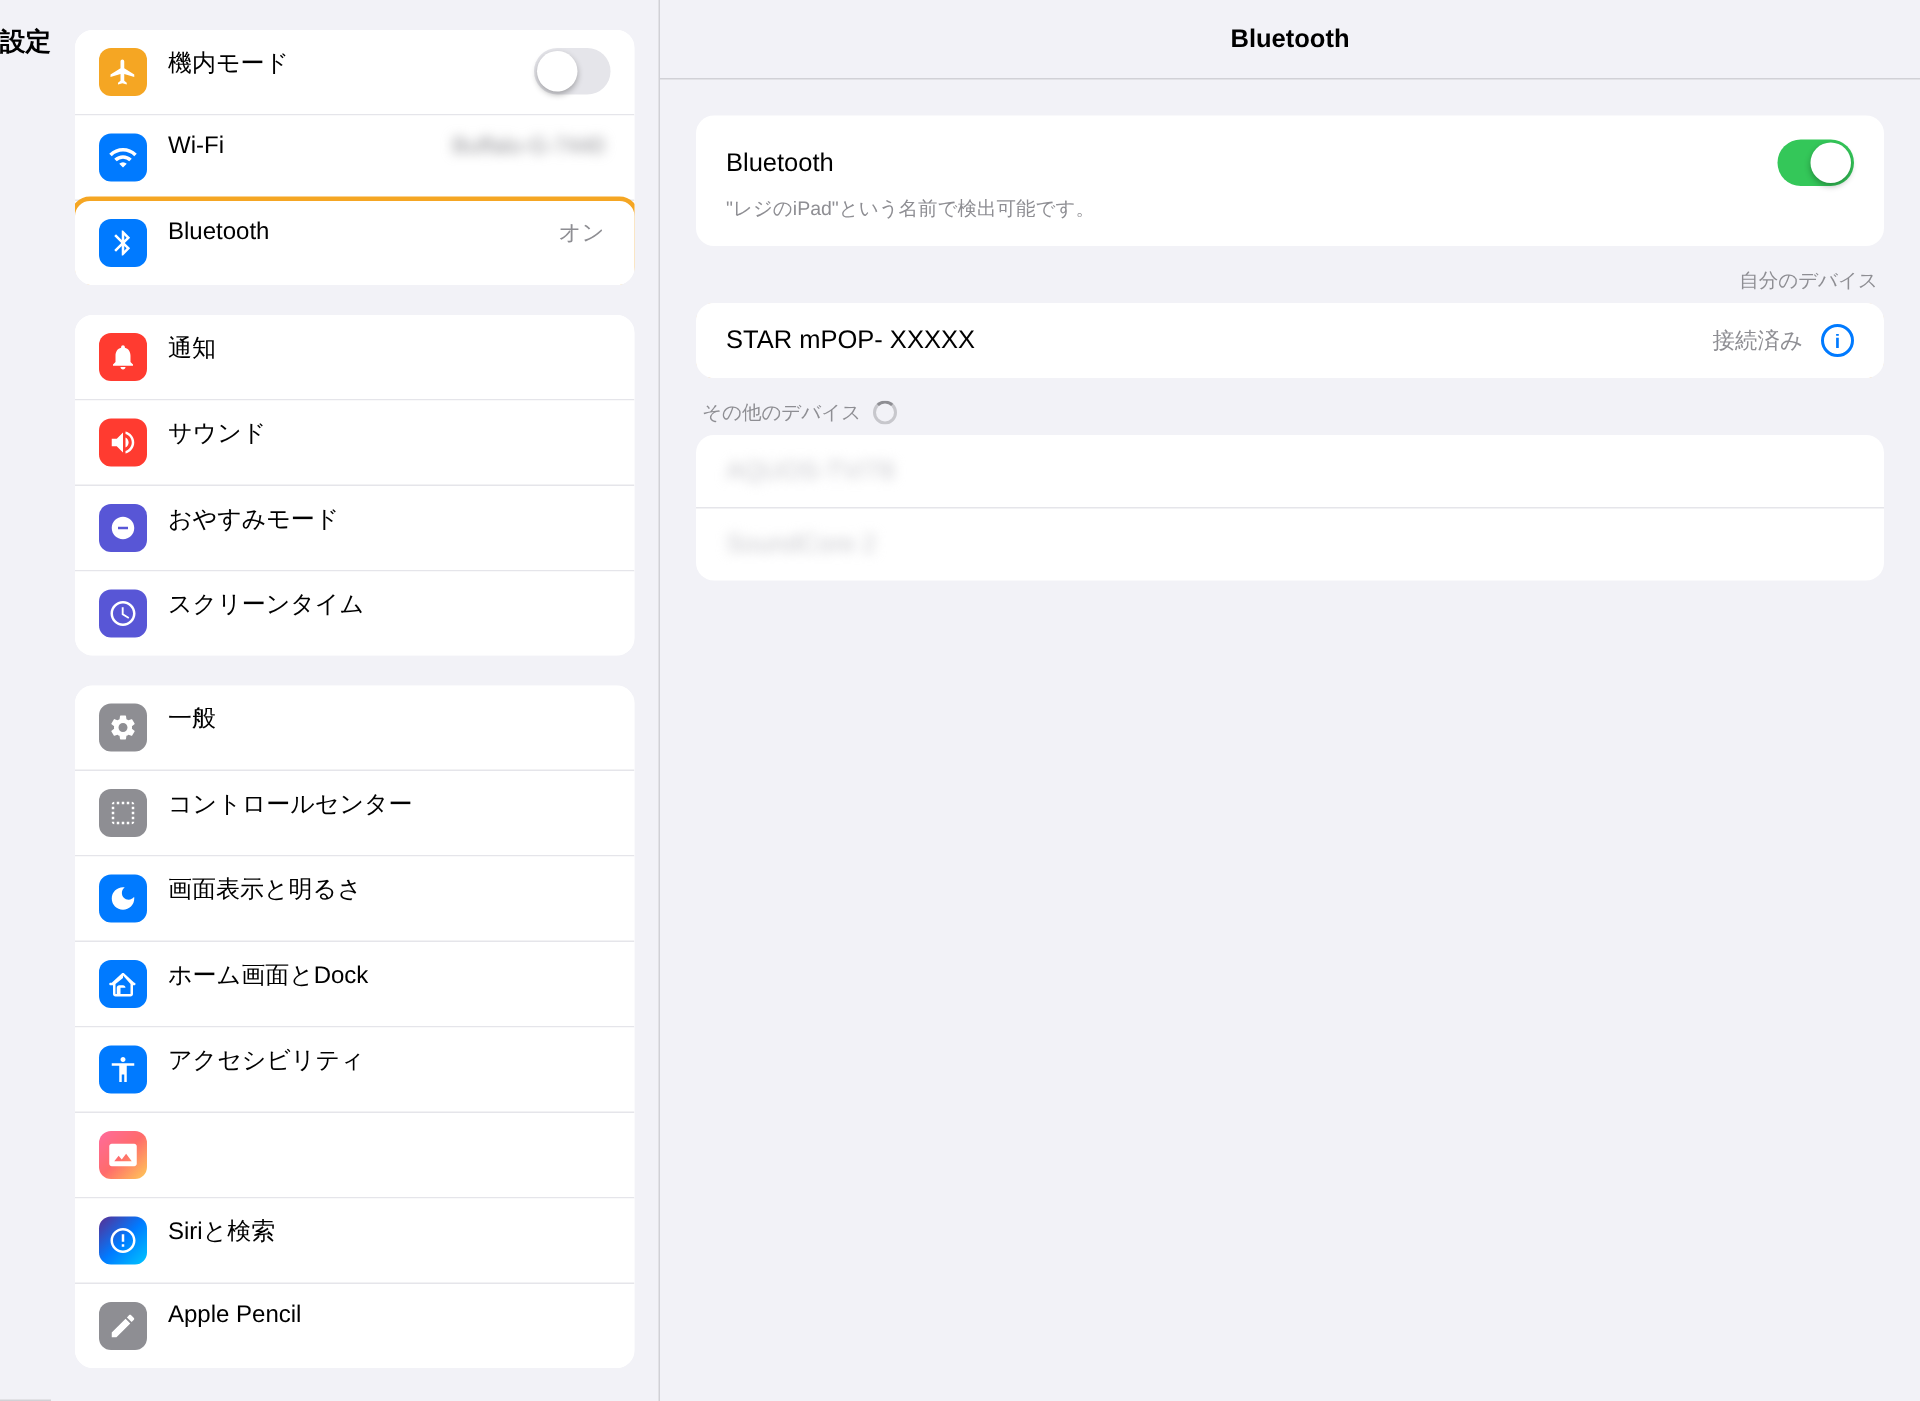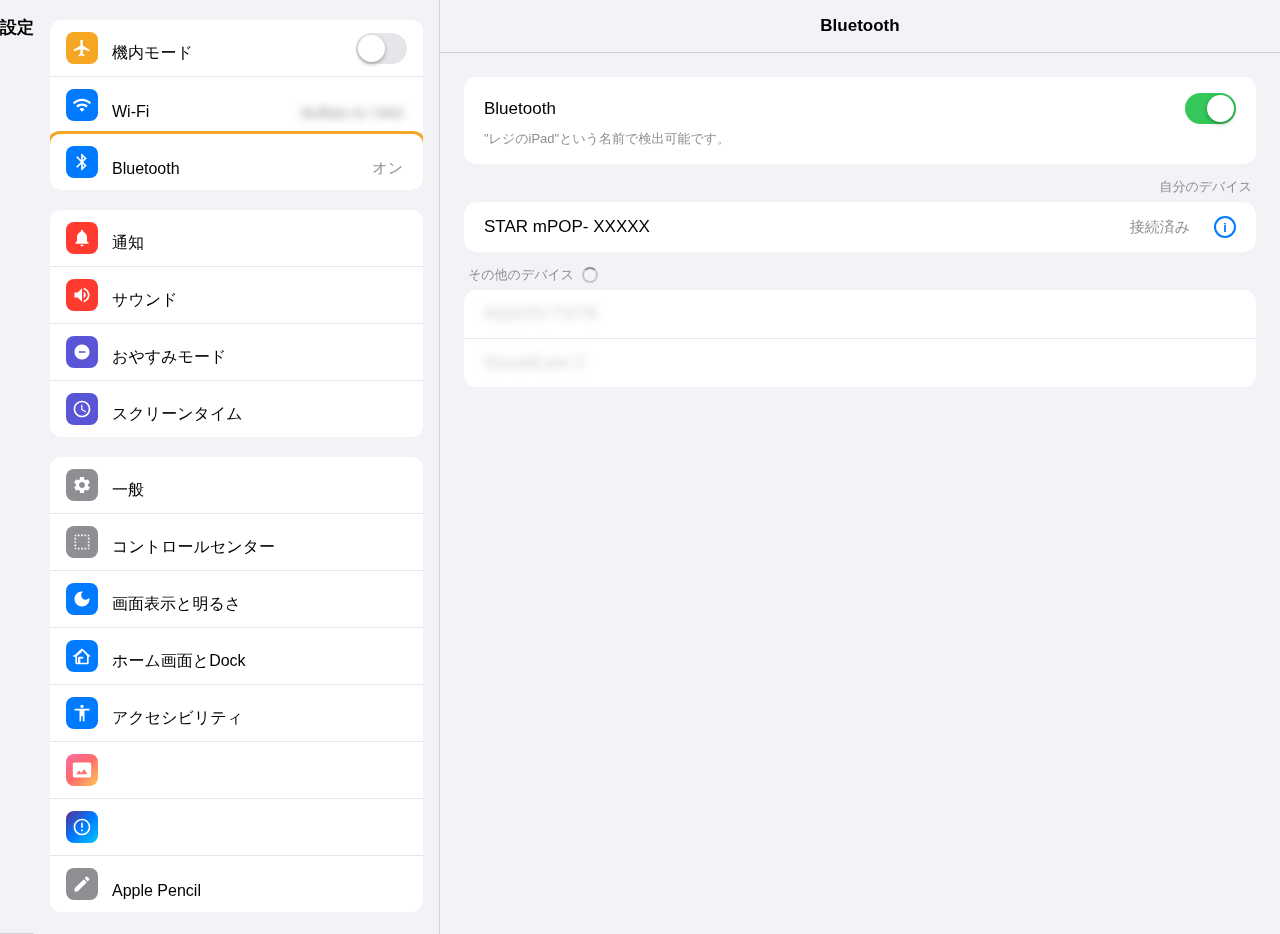--- a/index.html
+++ b/index.html
@@ -37,21 +37,21 @@
       padding: 20px 16px;
     }
     .settings-group {
       background: #fff;
       border-radius: 12px;
       margin-bottom: 20px;
       overflow: hidden;
     }
     .settings-item {
       display: flex;
-      align-items: flex-end;
+      align-items: flex-start;
       padding: 12px 16px;
       border-bottom: 1px solid #e5e5ea;
       cursor: pointer;
       background: #fff;
       position: relative;
     }
     .settings-item:last-child {
       border-bottom: none;
     }
     .settings-item.active {
@@ -206,21 +206,21 @@
       border-radius: 10px;
     }
     .device-name {
       flex: 1;
       font-size: 17px;
       color: #000;
     }
     .device-status {
       font-size: 15px;
       color: #8e8e93;
-      margin-right: 24px;
+      margin-right: 12px;
     }
     .device-name-blurred {
       flex: 1;
       font-size: 17px;
       color: #c7c7cc;
       filter: blur(4px);
     }
     .info-icon {
       width: 22px;
       height: 22px;
@@ -394,20 +394,21 @@
             </svg>
         </div>
       </div>
 
       <div class="settings-item">
         <div class="item-icon" style="background: linear-gradient(135deg, #5a2d91, #007aff, #00c6ff);">
           <svg class="icon-svg" viewBox="0 0 24 24">
               <path d="M12 2C6.48 2 2 6.48 2 12s4.48 10 10 10 10-4.48 10-10S17.52 2 12 2zm0 18c-4.41 0-8-3.59-8-8s3.59-8 8-8 8 3.59 8 8-3.59 8-8 8zm-1-13h2v6h-2zm0 8h2v2h-2z"></path>
             </svg>
         </div>
+        <span class="item-label">Siriと検索</span>
       </div>
 
       <div class="settings-item">
         <div class="item-icon icon-applepencil">
           <svg class="icon-svg" viewBox="0 0 24 24">
               <path d="M3 17.25V21h3.75L17.81 9.94l-3.75-3.75L3 17.25zM20.71 7.04c.39-.39.39-1.02 0-1.41l-2.34-2.34c-.39-.39-1.02-.39-1.41 0l-1.83 1.83 3.75 3.75 1.83-1.83z"></path>
             </svg>
         </div>
         <span class="item-label">Apple Pencil</span>
       </div>

